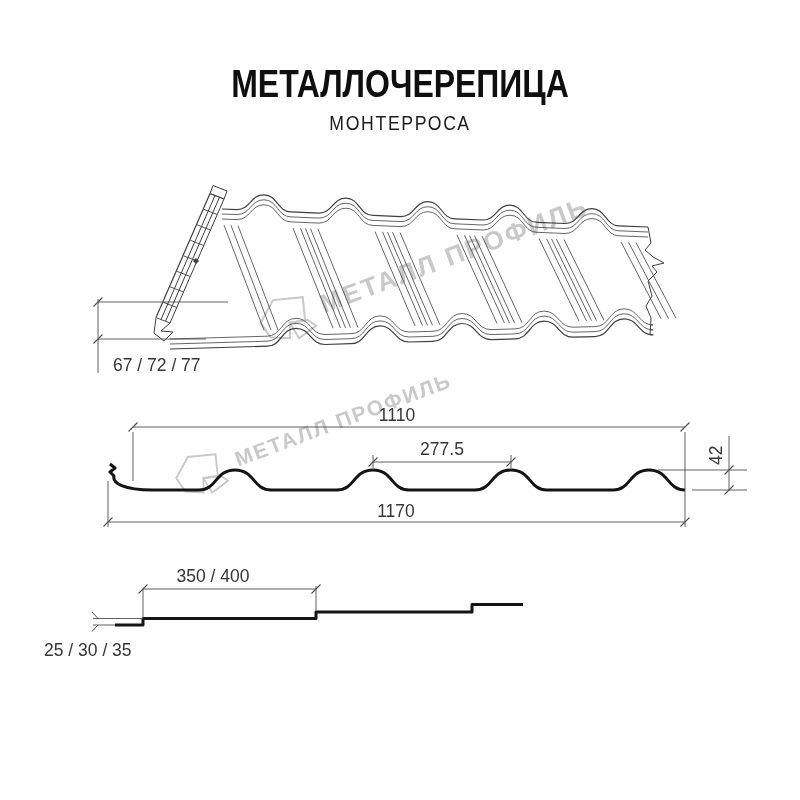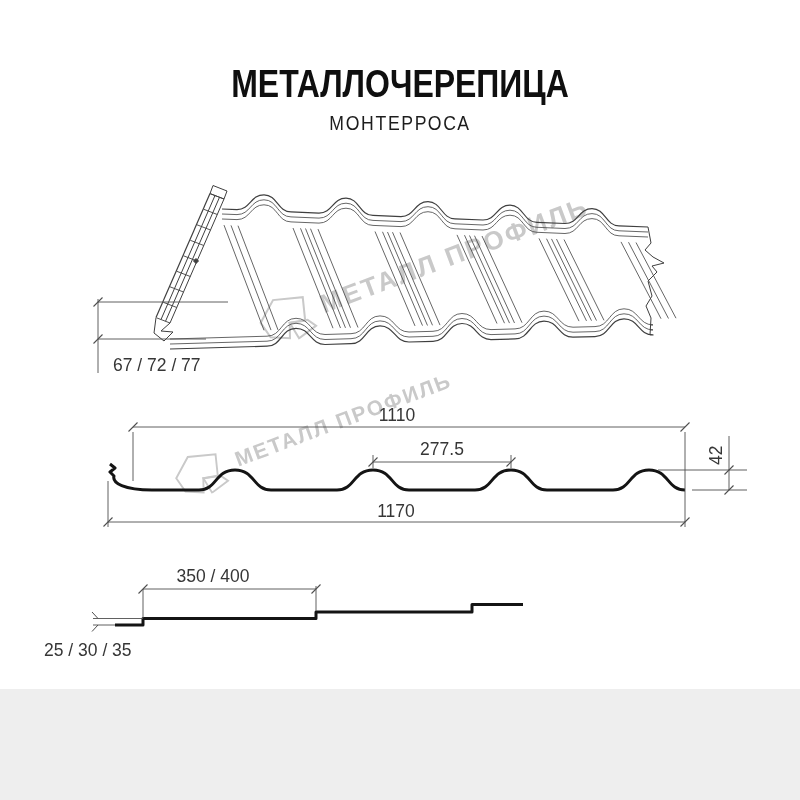--- a/index.html
+++ b/index.html
@@ -1,20 +1,20 @@
 <!DOCTYPE html>
 <html style="--line: #3f3f3f; --dim: #4f4f4f; --dimtext: #363636; --profile: #141414; --watermark: #c9c9c9; --title: #0f0f0f; --background: #ffffff;"><head>
 <meta charset="utf-8">
 <style>
   :root{
     --line:#3f3f3f; --dim:#4f4f4f; --dimtext:#363636; --profile:#141414;
     --watermark:#c9c9c9; --title:#0f0f0f; --background:#ffffff;
   }
   html,body{margin:0;padding:0;background:#eee;}
-  .page{position:relative;width:800px;height:689px;background:var(--background);
+  .page{position:relative;width:800px;height:800px;background:var(--background);
         overflow:hidden;font-family:"Liberation Sans",sans-serif;margin:0 auto;}
   .title{position:absolute;left:0;right:0;top:62px;text-align:center;
          font-size:39px;font-weight:800;color:var(--title);letter-spacing:0px;
          transform:scaleX(.82);white-space:nowrap;}
   .subtitle{position:absolute;left:0;right:0;top:111px;text-align:center;
          font-size:21px;font-weight:500;color:#1d1d1d;letter-spacing:2px;
          transform:scaleX(.84);white-space:nowrap;}
   .wm{position:absolute;display:flex;align-items:center;gap:10px;
       color:var(--watermark);transform-origin:left center;font-weight:700;white-space:nowrap;}
   .wm1{left:259px;top:303px;transform:rotate(-20.5deg);font-size:26px;letter-spacing:2.5px;}

